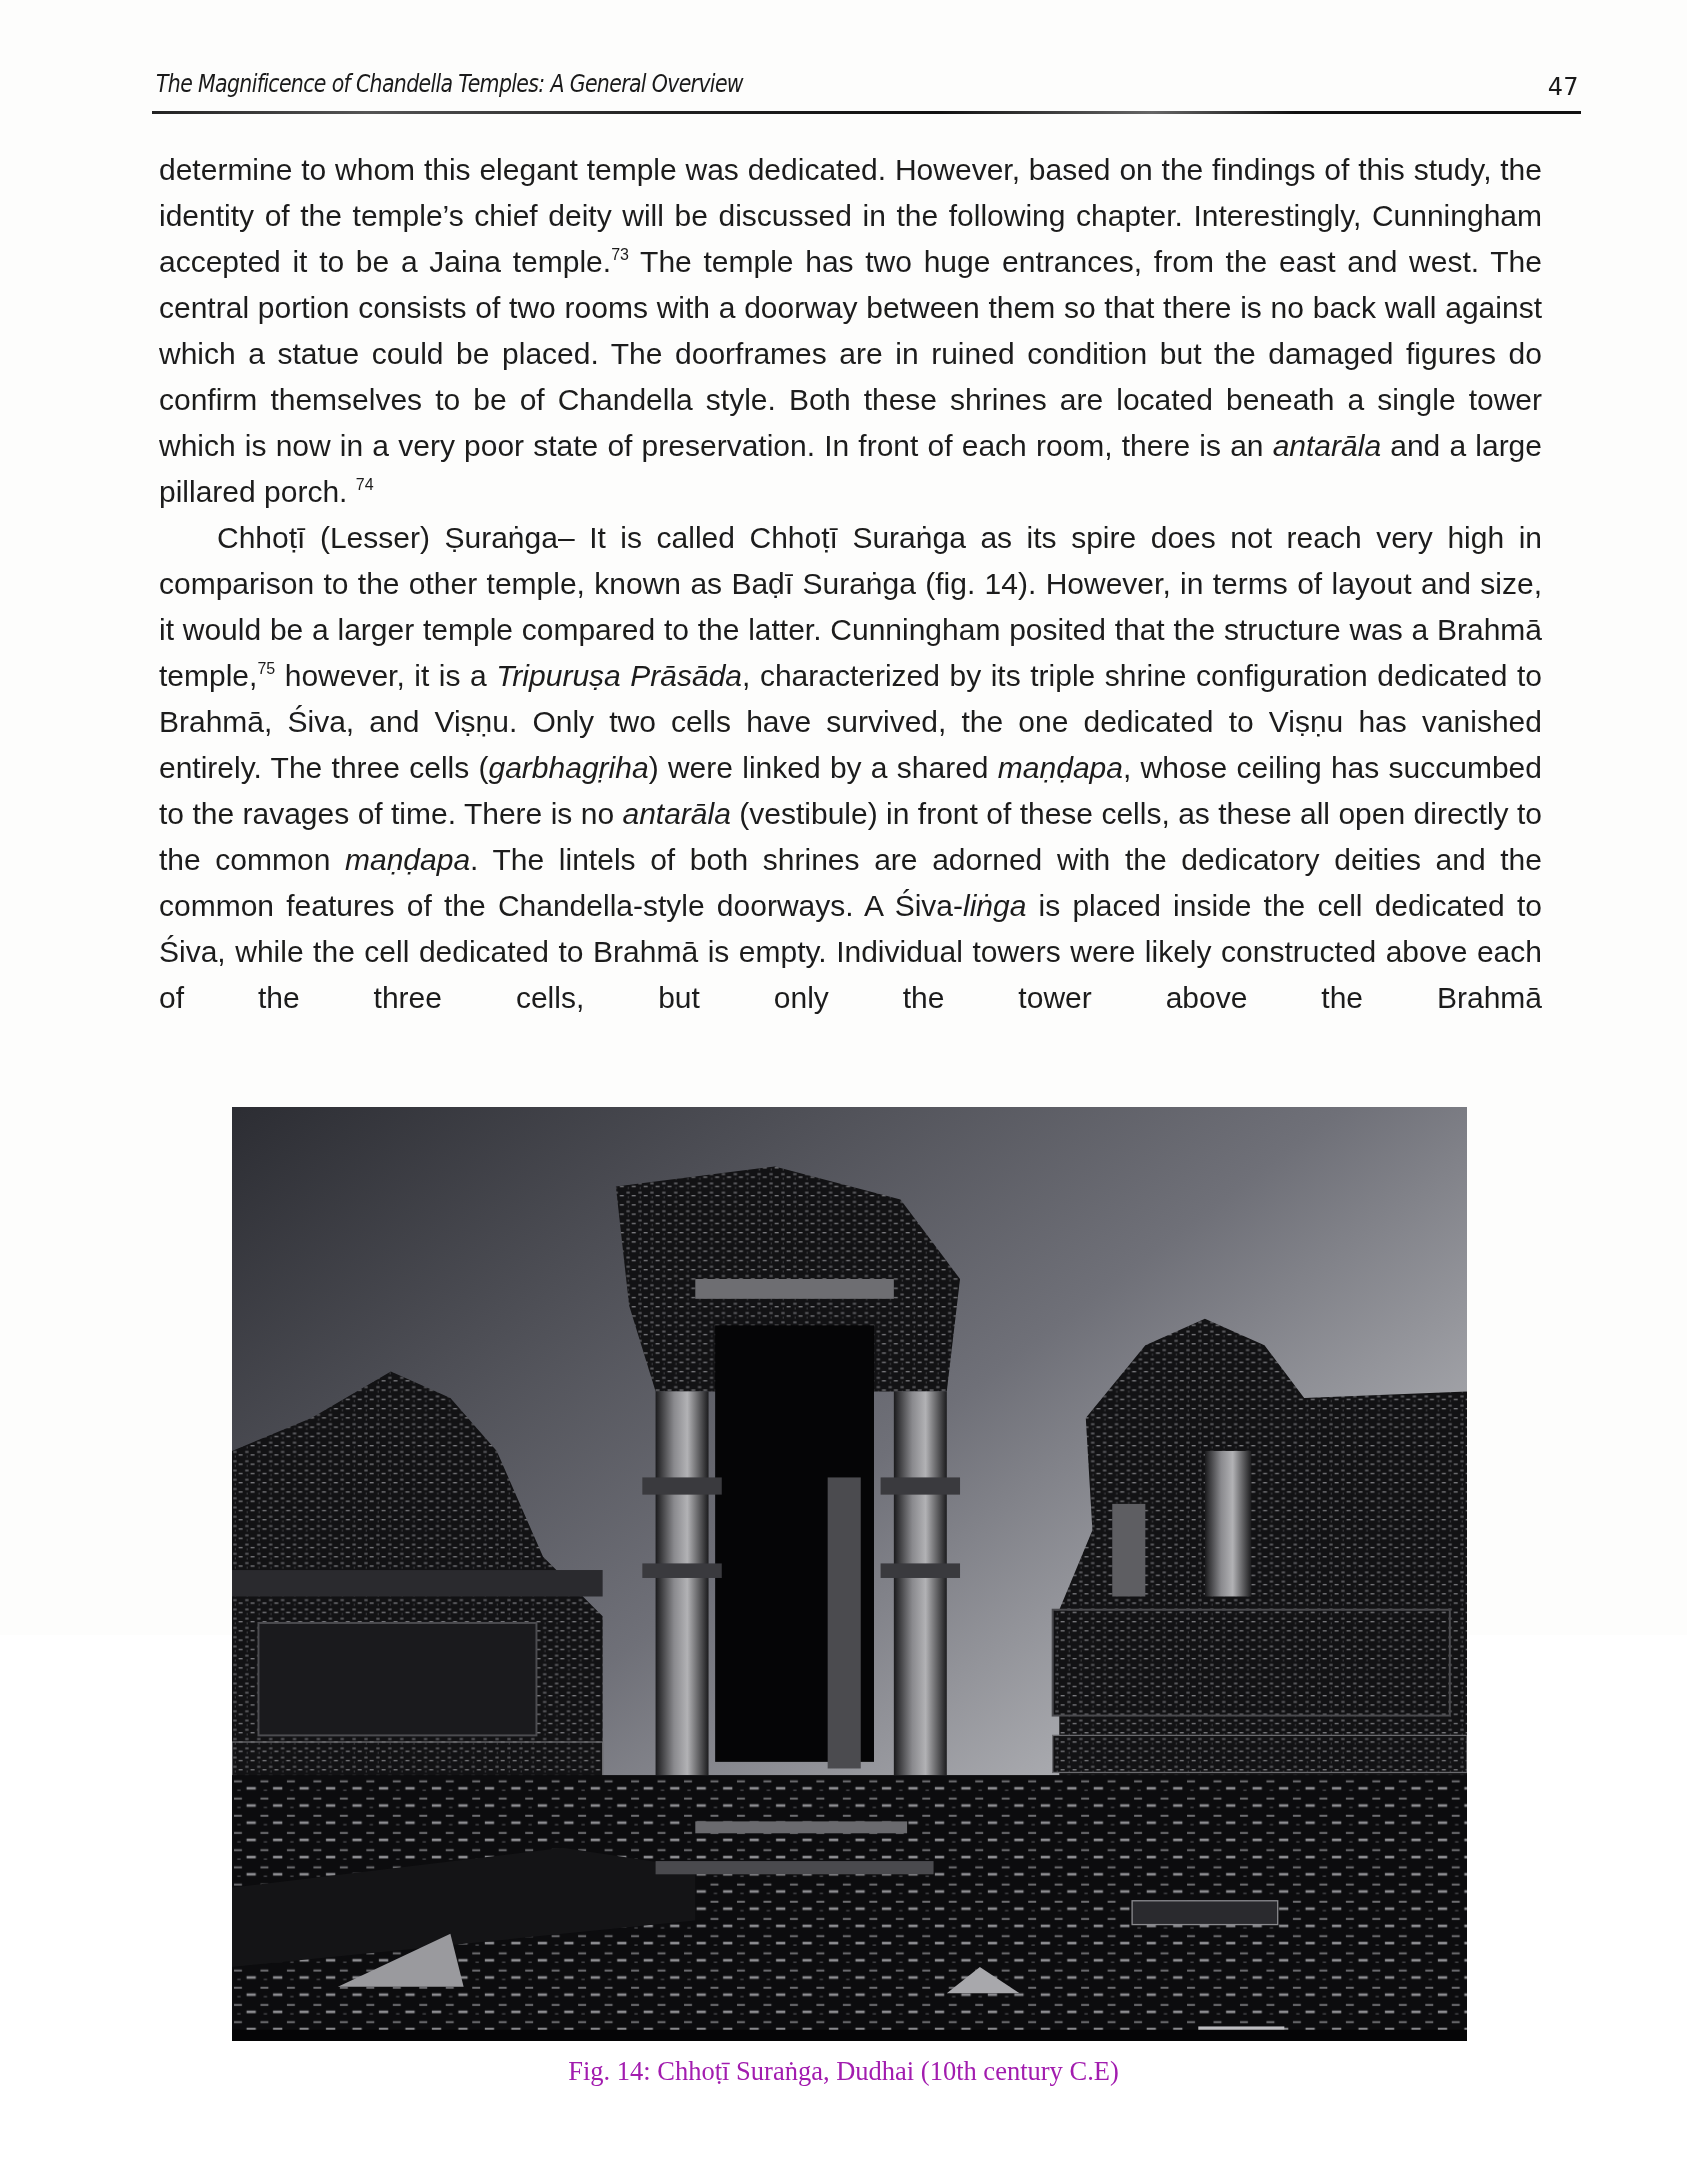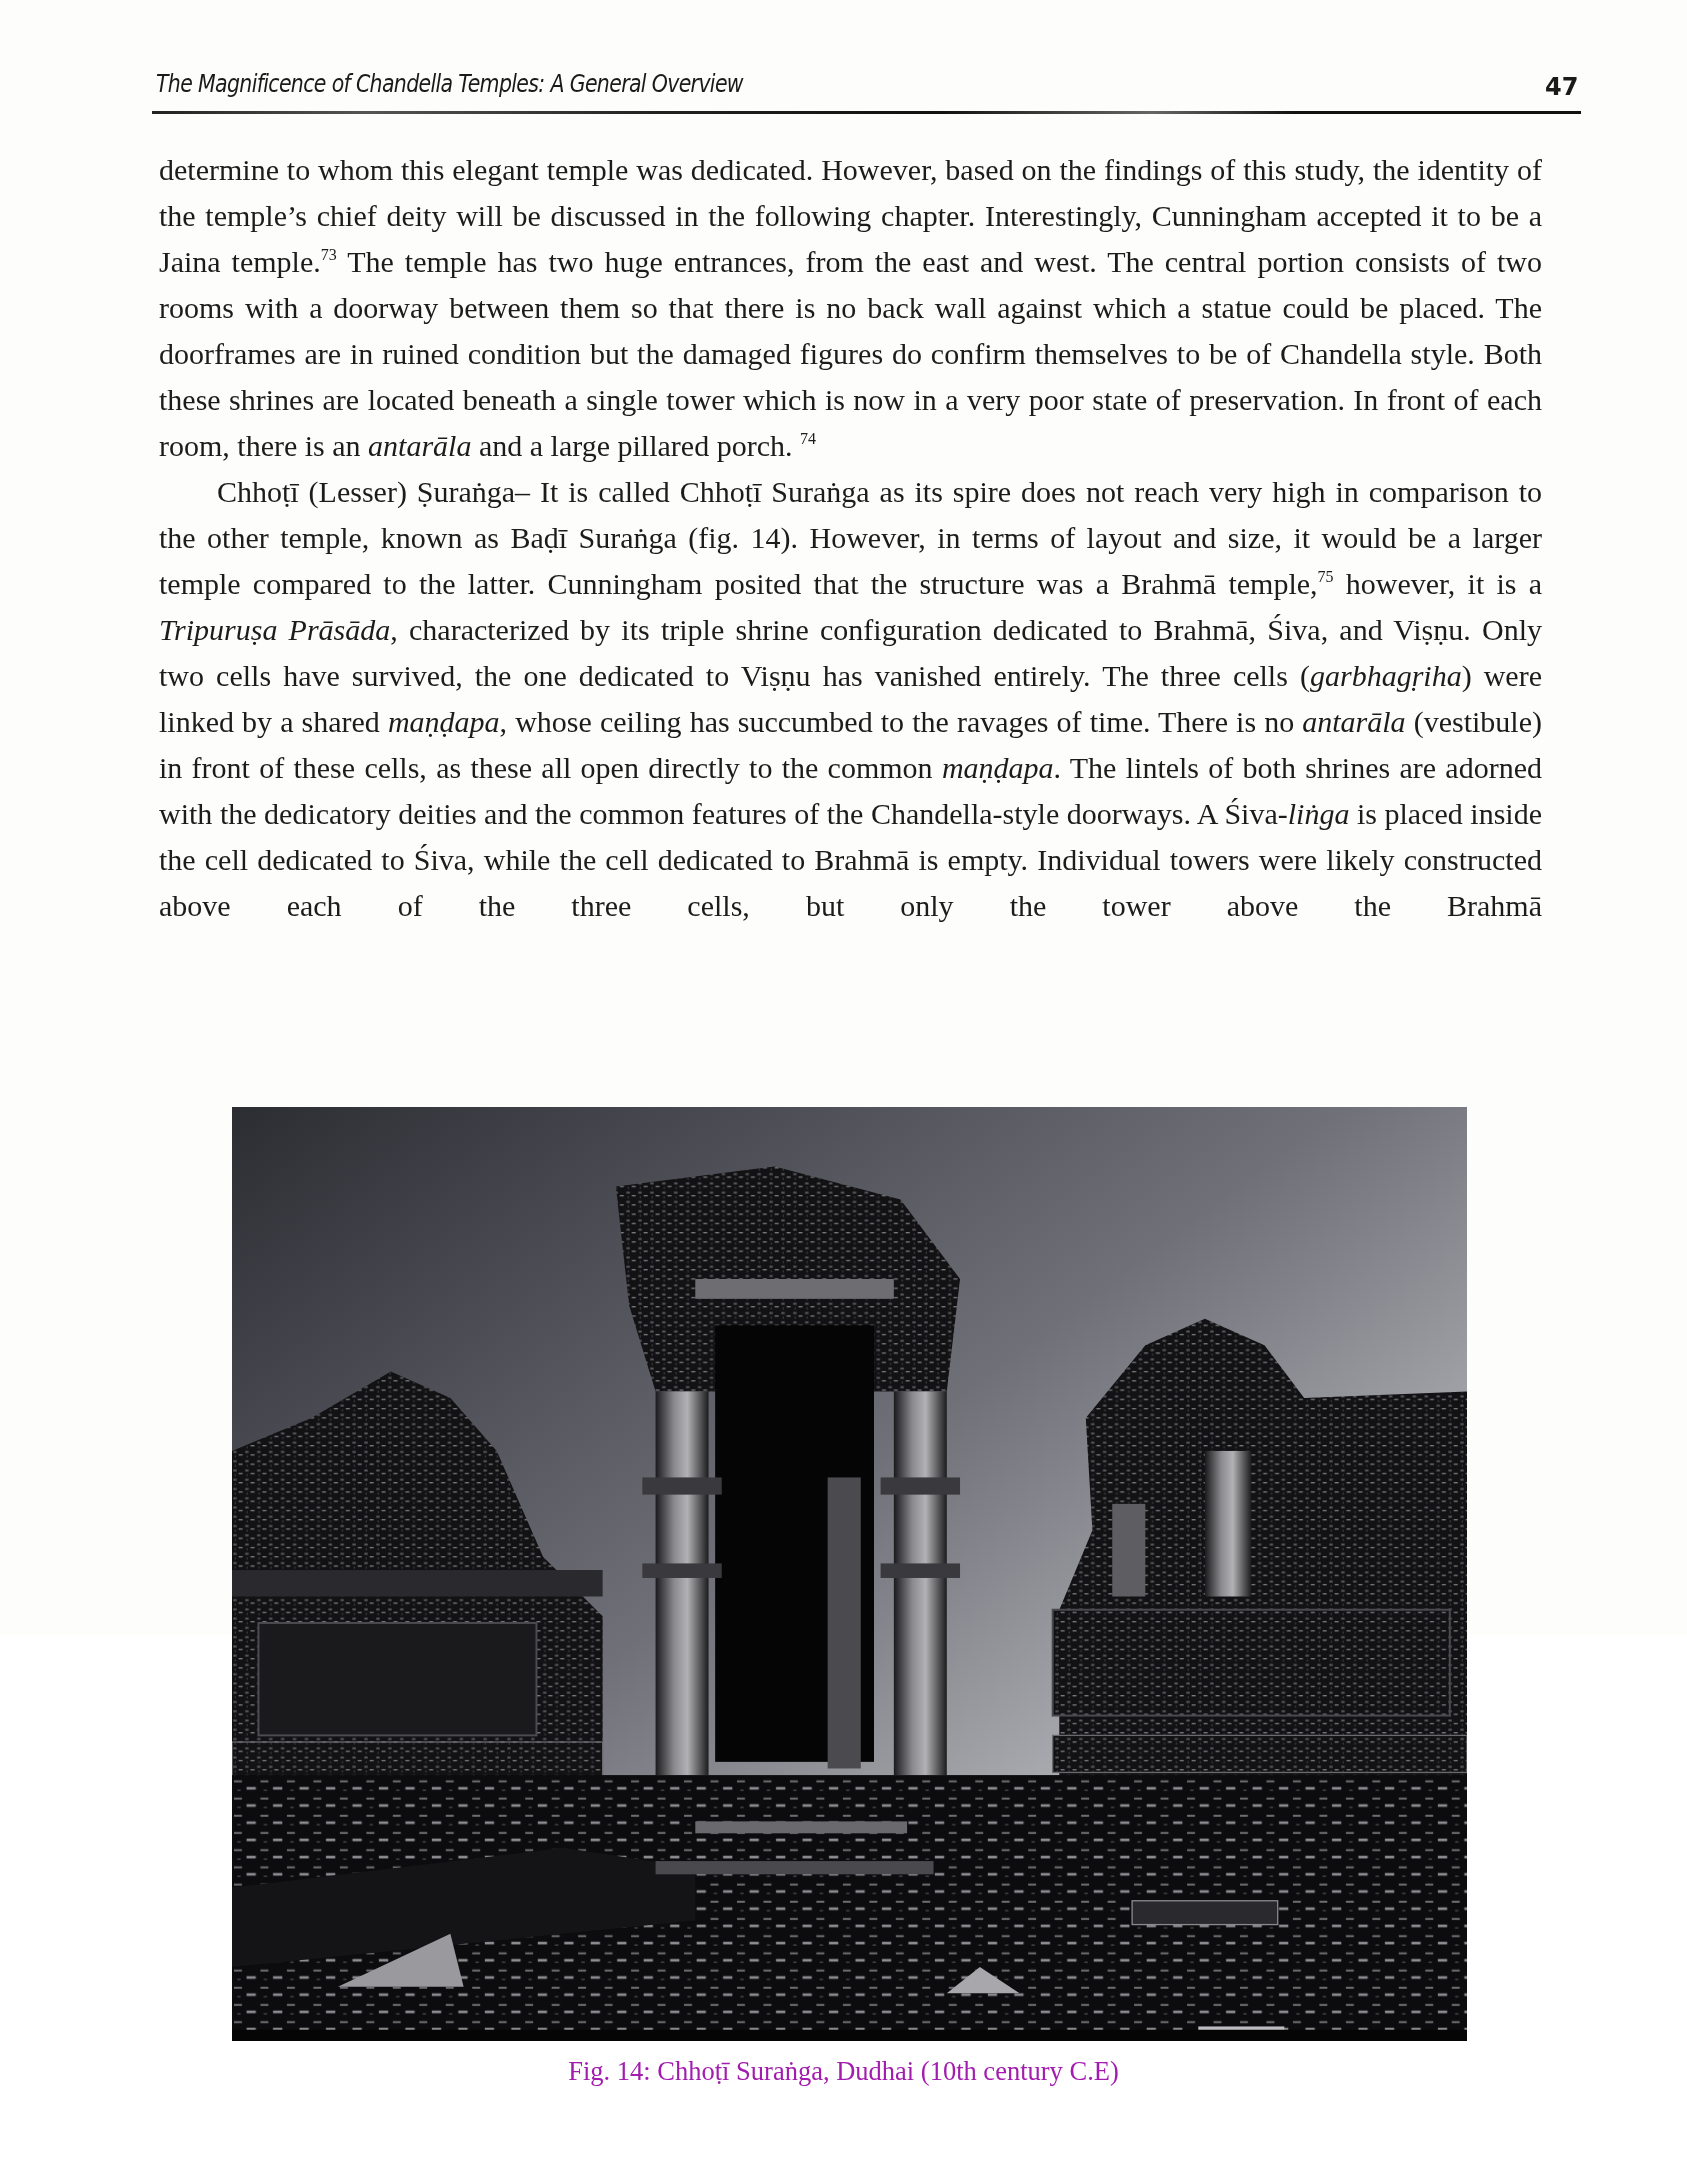--- a/index.html
+++ b/index.html
@@ -1,24 +1,24 @@
 <!DOCTYPE html>
 <html style="font-size:10.6px"><head>
 <meta charset="utf-8">
 <style>
   html, body { margin: 0; padding: 0; background: #ffffff; }
   body { width: 1687px; height: 2183px; position: relative; overflow: hidden; }
   .page { position: absolute; left: 0; top: 0; width: 1687px; height: 1635px; background: #fdfdfc; }
 
   .running-header { position: absolute; left: 152px; top: 64px; width: 1429px; height: 53px; }
   .running-title { position: absolute; left: 4px; top: 5.3px; font-family: "DejaVu Sans", sans-serif; font-style: italic; font-size: 25px; color: #1a1a1a; letter-spacing: -0.8px; transform: scaleX(0.82); transform-origin: left center; white-space: nowrap; }
-  .page-number { position: absolute; right: 2.6px; top: 9.3px; font-family: "DejaVu Sans", sans-serif; font-size: 24px; font-weight: bold; color: #1a1a1a; }
+  .page-number { position: absolute; right: 2.6px; top: 9.3px; font-family: "DejaVu Sans", sans-serif; font-size: 24px; font-weight: normal; color: #1a1a1a; }
   .header-rule { position: absolute; left: 0; top: 47px; width: 1429px; height: 3.3px; background: linear-gradient(90deg, #222 0%, #555 15%, #222 35%, #111 55%, #666 70%, #111 80%, #111 100%); }
 
-  .body-text { position: absolute; left: 159px; top: 147px; width: 1383px; font-family: Liberation Serif, serif; font-size: 30px; line-height: 46px; color: #1c1c1c; text-align: justify; text-align-last: justify; }
+  .body-text { position: absolute; left: 159px; top: 147px; width: 1383px; font-family: Liberation Sans, sans-serif; font-size: 30px; line-height: 46px; color: #1c1c1c; text-align: justify; text-align-last: justify; }
   .body-text p { margin: 0; }
   .body-text p.para-1 { text-align-last: left; }
   .body-text p.para-2 { text-indent: 58px; }
   .body-text i { font-style: italic; }
   .body-text sup { font-size: 16px; line-height: 0; vertical-align: 12px; }
 
   .figure { position: absolute; left: 232px; top: 1107px; width: 1235px; height: 934px; background: #0a0a0c; overflow: hidden; }
   .figure svg { display: block; width: 100%; height: 100%; }
 
   .caption { position: absolute; left: 0; width: 1687px; top: 2056px; text-align: center; font-family: "Liberation Serif", serif; font-size: 26.5px; color: #a21caf; }

